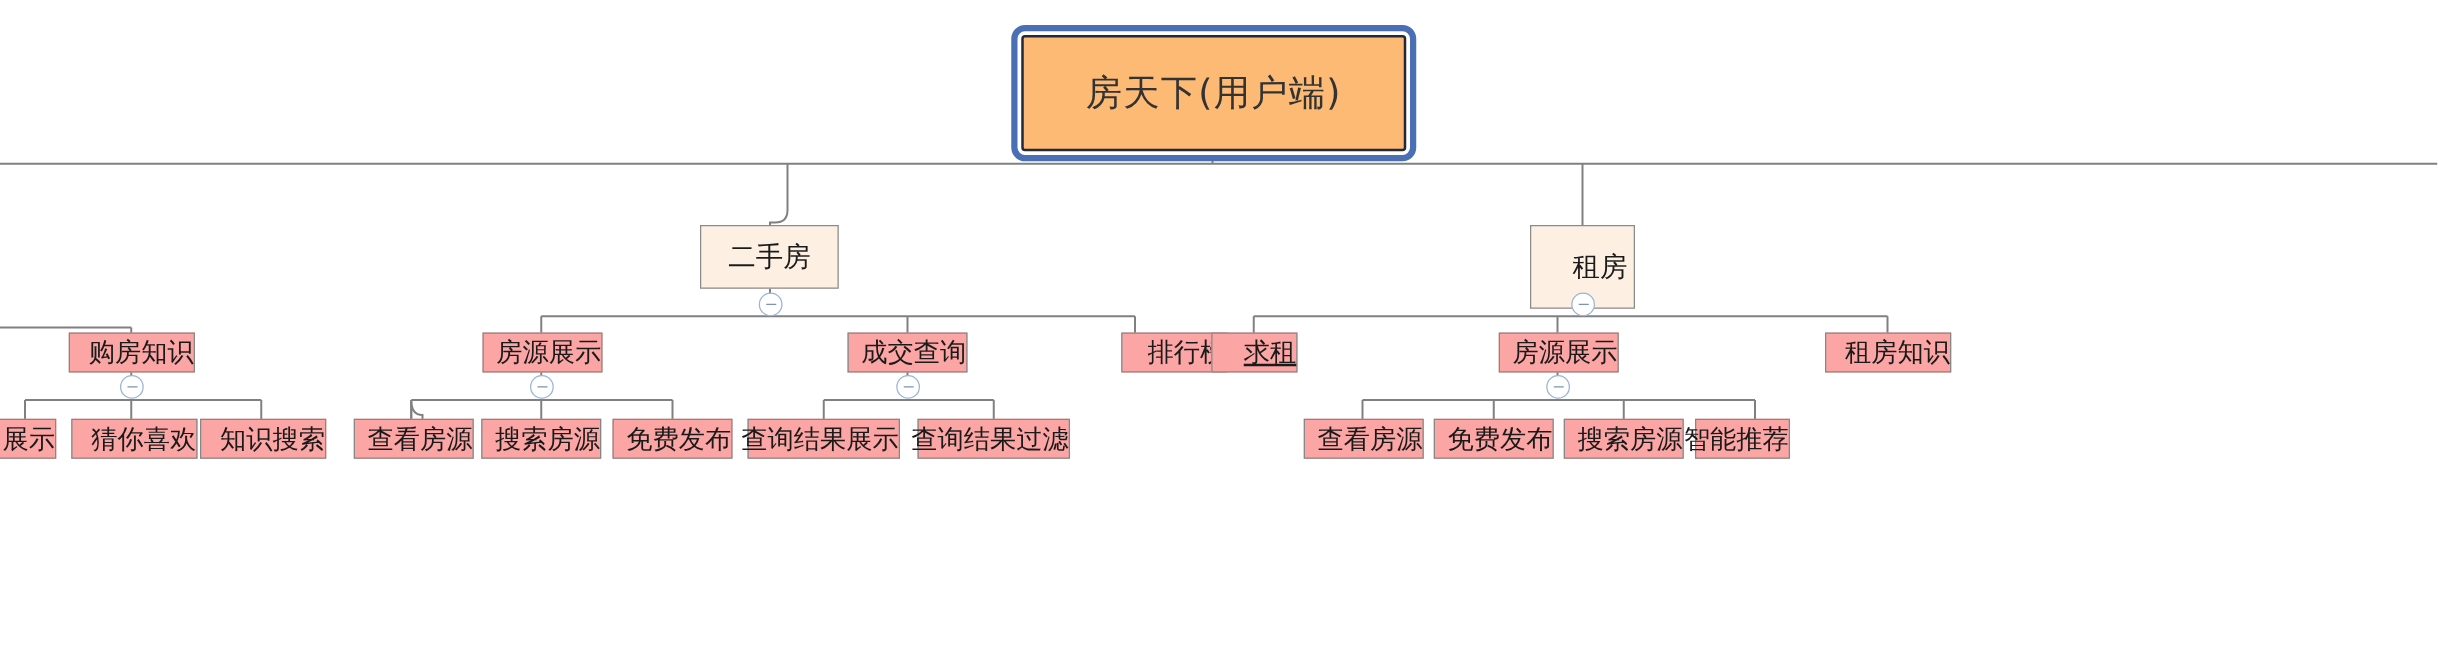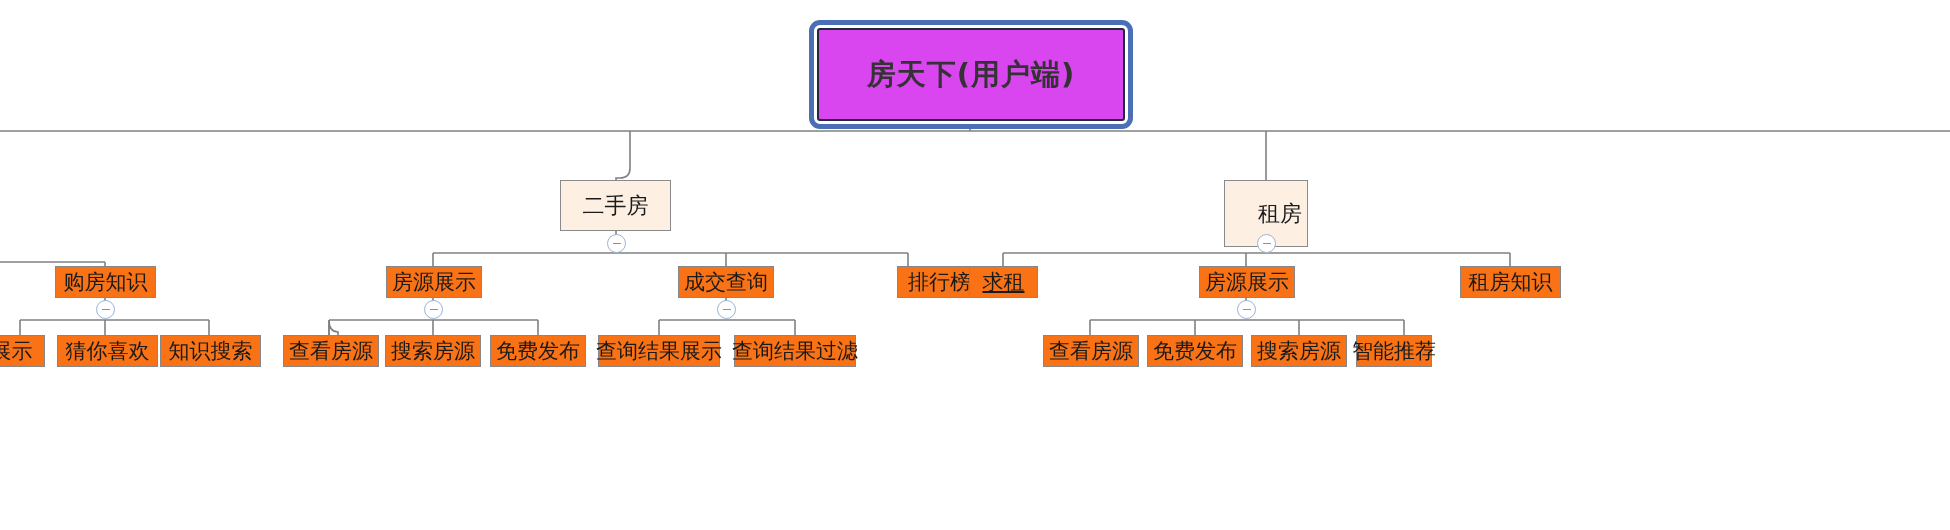--- a/index.html
+++ b/index.html
@@ -16,25 +16,25 @@
   .node{
     position:absolute;
     box-sizing:border-box;
     display:flex;align-items:center;justify-content:center;
     white-space:nowrap;
     color:#1a1a1a;
   }
 
   
   .node.root{
-    background:#d946ef;
+    background:#fdba74;
     border:2px solid #21293b;
     border-radius:3px;
     font-size:29px;
-    font-weight:bold;
+    font-weight:normal;
     color:#333333;
     letter-spacing:1px;
     z-index:5;
   }
   .root-shell{
     position:absolute;
     box-sizing:border-box;
     border:5px solid #4a6fb5;
     border-radius:11px;
     background:#ffffff;
@@ -45,24 +45,25 @@
   .node.lvl2{
     background:#fdf0e3;
     border:1.5px solid #8a8a8a;
     font-size:22px;
     z-index:3;
     text-align:center;
   }
 
   
   .node.lvl3, .node.leaf{
-    background:#f97316;
+    background:#fca5a5;
     border:1.5px solid #878787;
     font-size:21px;
     z-index:3;
+    justify-content:flex-end;
   }
   .node.leaf{font-size:21px;}
 
   
   .toggle{
     position:absolute;
     width:19px;height:19px;
     border-radius:50%;
     background:#ffffff;
     border:1.4px solid #9ab4d8;

